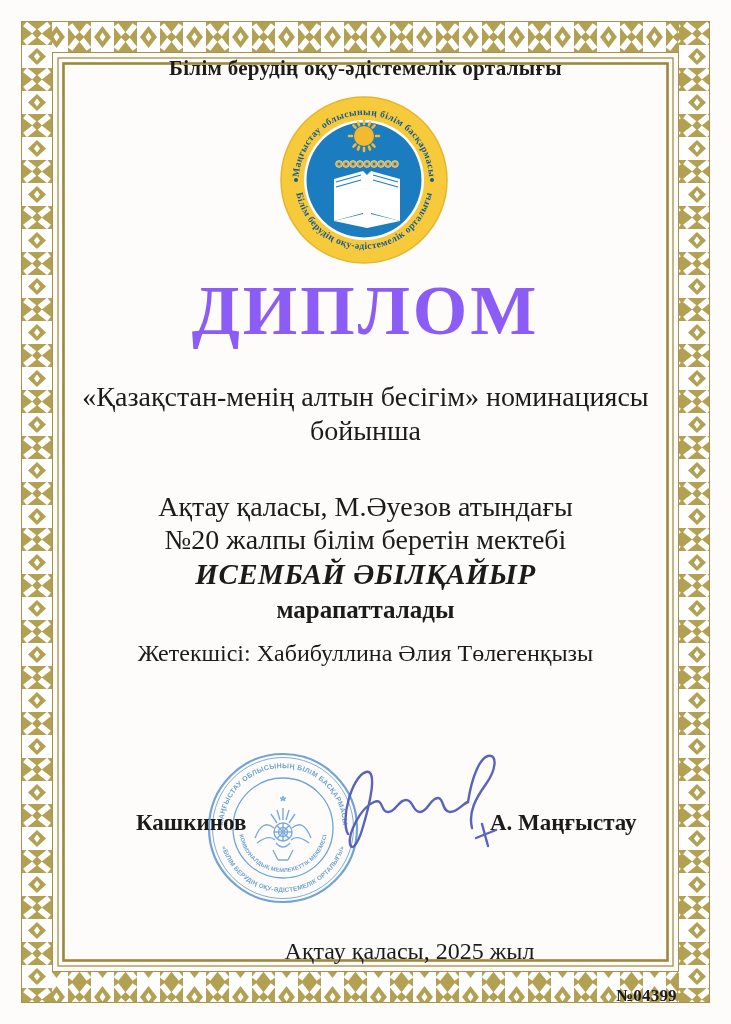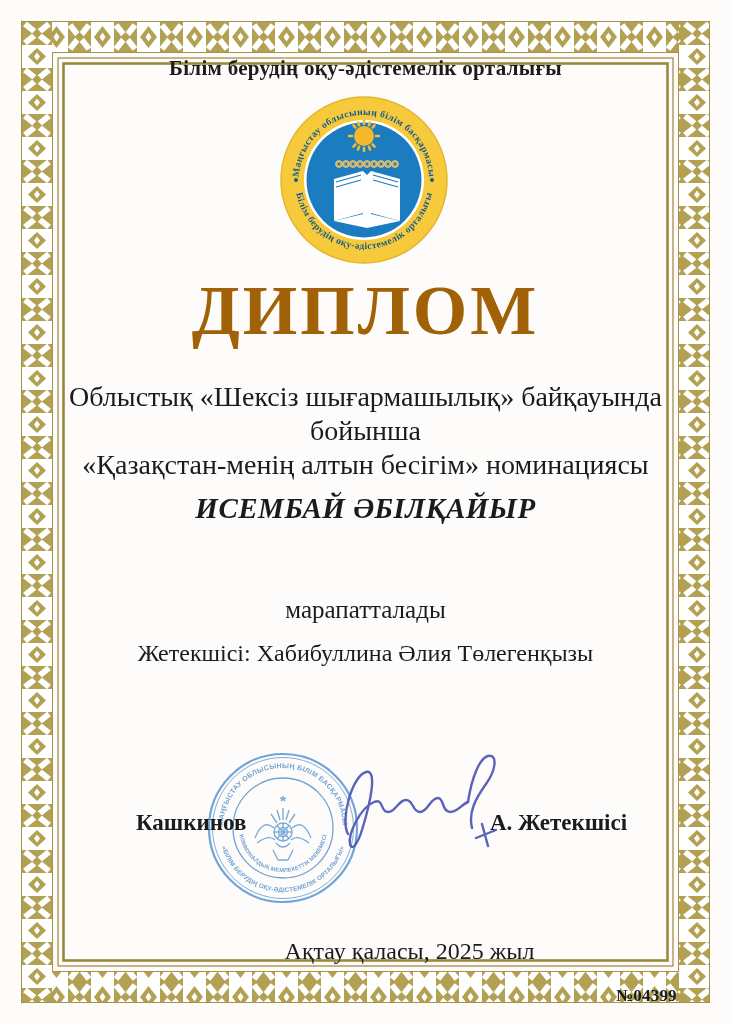--- a/index.html
+++ b/index.html
@@ -7,25 +7,25 @@
     position:relative;width:729px;height:1024px;margin:0 auto;
     background:#fdfcfa;overflow:hidden;
     font-family:"Liberation Serif","DejaVu Serif",serif;color:#1b1b1b;
     box-shadow:0 4px 14px rgba(0,0,0,.18);
     padding-left:16px;
   }
   .border-svg{position:absolute;left:0;top:0;width:731px;height:1024px;pointer-events:none;}
   .abs{position:absolute;left:0;width:731px;text-align:center;}
   .org-name{top:56px;font-size:21px;font-weight:bold;letter-spacing:.3px;}
   .logo-wrap{position:absolute;left:279px;top:95px;width:170px;height:170px;}
-  .diploma-title{top:276px;font-size:70px;line-height:1;font-weight:bold;color:#a16207;letter-spacing:3px;}
+  .diploma-title{top:276px;font-size:70px;line-height:1;font-weight:bold;color:#8b5cf6;letter-spacing:3px;}
   .para1{top:380px;font-size:28px;line-height:34px;}
   .para2{top:490px;font-size:28px;line-height:33px;}
   .recipient{display:block;font-weight:bold;font-size:29px;margin-top:2px;letter-spacing:.5px;font-style:italic;}
-  .award{top:596px;font-size:25px;font-weight:normal;}
+  .award{top:596px;font-size:25px;font-weight:bold;}
   .supervisor{top:640px;font-size:24px;}
   .stamp-wrap{position:absolute;left:203px;top:748px;width:160px;height:160px;}
   .sig-wrap{position:absolute;left:330px;top:742px;width:185px;height:135px;}
   .director-label{position:absolute;left:136px;top:810px;font-size:23px;font-weight:bold;}
   .director-name{position:absolute;left:490px;top:810px;font-size:23px;font-weight:bold;}
   .footer-city{top:938px;font-size:24px;margin-left:44px;}
   .serial{position:absolute;left:616px;top:946px;font-size:17px;font-weight:bold;letter-spacing:.2px;margin-top:40px;}
 </style>
 </head>
 <body>
@@ -137,26 +137,27 @@
         <textPath href="#logoArcBottom" startOffset="50%" text-anchor="middle">Білім берудің оқу-әдістемелік орталығы</textPath>
       </text>
       <circle cx="17" cy="85" r="2" fill="#155a8f"></circle>
       <circle cx="153" cy="85" r="2" fill="#155a8f"></circle>
     </svg>
   </div>
 
   <div class="abs diploma-title">ДИПЛОМ</div>
 
   <div class="abs para1">
-    <div>Облыстық «Шексіз шығармашылық» байқауында</div>
+    <div>«Қазақстан-менің алтын бесігім» номинациясы</div>
     <div>бойынша</div>
-    <div>«Қазақстан-менің алтын бесігім» номинациясы</div>
   </div>
 
   <div class="abs para2">
+    <div>Ақтау қаласы, М.Әуезов атындағы</div>
+    <div>№20 жалпы білім беретін мектебі</div>
     <span class="recipient">ИСЕМБАЙ ӘБІЛҚАЙЫР</span>
   </div>
 
   <div class="abs award">марапатталады</div>
 
   <div class="abs supervisor">Жетекшісі: Хабибуллина Әлия Төлегенқызы</div>
 
   <div class="stamp-wrap">
     <svg viewBox="0 0 160 160" width="160" height="160" xmlns="http://www.w3.org/2000/svg" opacity="0.88">
       <circle cx="80" cy="80" r="74" fill="none" stroke="#5e97cf" stroke-width="2.2"></circle>
@@ -195,18 +196,18 @@
     <svg viewBox="0 0 185 135" width="185" height="135" xmlns="http://www.w3.org/2000/svg">
       <g stroke="#4d55b5" stroke-width="2.4" fill="none" stroke-linecap="round" opacity="0.92">
         <path d="M18 92 C10 78 22 34 36 30 C48 27 40 62 32 88 C28 101 22 110 20 102 C18 92 30 66 44 60 C54 56 50 70 58 70 C66 70 68 58 76 58 C84 58 82 70 90 70 C98 70 100 56 108 56 C114 56 112 70 120 70 C128 70 132 62 138 60"></path>
         <path d="M138 60 C142 34 150 16 158 14 C168 12 166 28 156 42 C146 56 138 70 142 86"></path>
         <path d="M146 96 L166 88 M152 82 L158 104"></path>
       </g>
     </svg>
   </div>
 
   <div class="director-label">Кашкинов</div>
-  <div class="director-name">А. Жетекшісі</div>
+  <div class="director-name">А. Маңғыстау</div>
 
   <div class="abs footer-city">Ақтау қаласы, 2025 жыл</div>
   <div class="serial">№04399</div>
 
 </div>
 
 </body></html>

